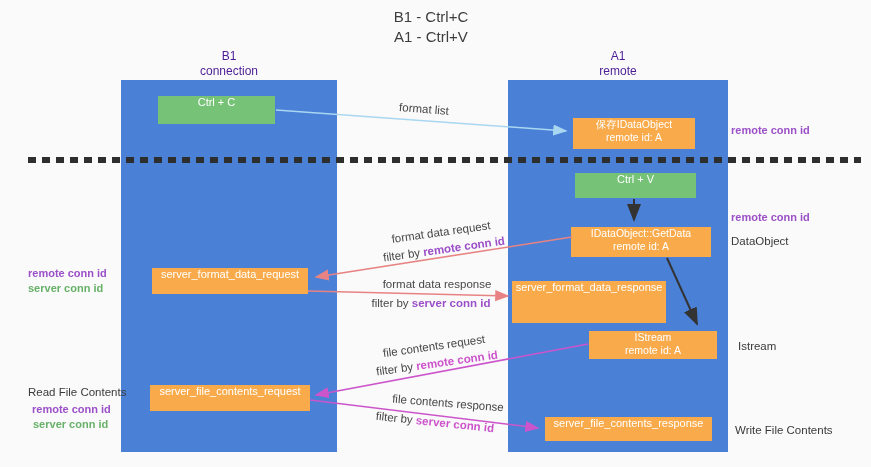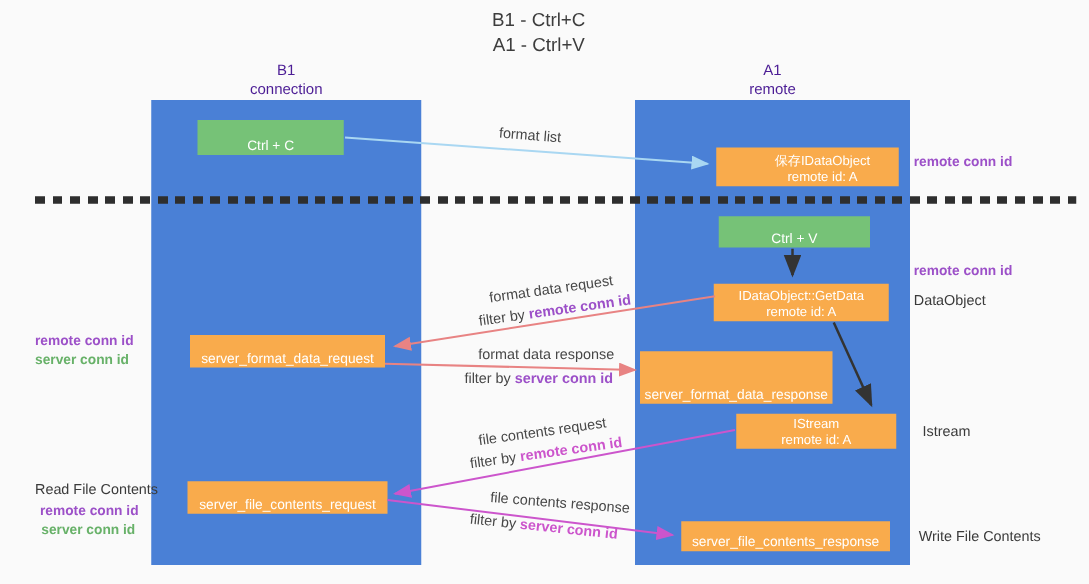--- a/index.html
+++ b/index.html
@@ -18,21 +18,21 @@
     top:49px;width:200px;text-align:center;
     font-size:12px;line-height:15px;color:#4c1d95;
   }
   .col-header.left{left:129px;}
   .col-header.right{left:518px;}
   .column{background:#4a80d6;top:80px;height:372px;z-index:1;}
   .column.left{left:121px;width:216px;}
   .column.right{left:508px;width:220px;}
   .node{
     z-index:3;color:#ffffff;display:flex;flex-direction:column;
-    align-items:center;justify-content:flex-end;text-align:center;
+    align-items:center;justify-content:flex-start;text-align:center;
     font-size:11px;line-height:13px;
   }
   .node.green{background:#76c277;}
   .node.orange{background:#f9ab4c;}
   .dashline{
     left:28px;top:157px;width:833px;height:6px;z-index:4;
     background:repeating-linear-gradient(90deg,#2e2e2e 0 8px,transparent 8px 14px);
   }
   .side-label{font-size:11px;line-height:13px;white-space:nowrap;z-index:4;}
   .side-label.purple{color:#9c50c8;font-weight:bold;}
@@ -68,21 +68,21 @@
 
 <div class="abs column left"></div>
 <div class="abs column right"></div>
 
 <div class="abs dashline"></div>
 
 <div class="abs node green" style="left:158px;top:96px;width:117px;height:28px;">
   <span>Ctrl + C</span>
 </div>
 
-<div class="abs node orange" style="left:573px;top:118px;width:122px;height:31px;font-size:10.5px;padding-left:24px;">
+<div class="abs node orange" style="left:573px;top:118px;width:122px;height:31px;font-size:10.5px;">
   <span>保存IDataObject</span>
   <span>remote id: A</span>
 </div>
 
 <div class="abs node green" style="left:575px;top:173px;width:121px;height:25px;">
   <span>Ctrl + V</span>
 </div>
 
 <div class="abs node orange" style="left:571px;top:227px;width:140px;height:30px;font-size:10.5px;">
   <span>IDataObject::GetData</span>

